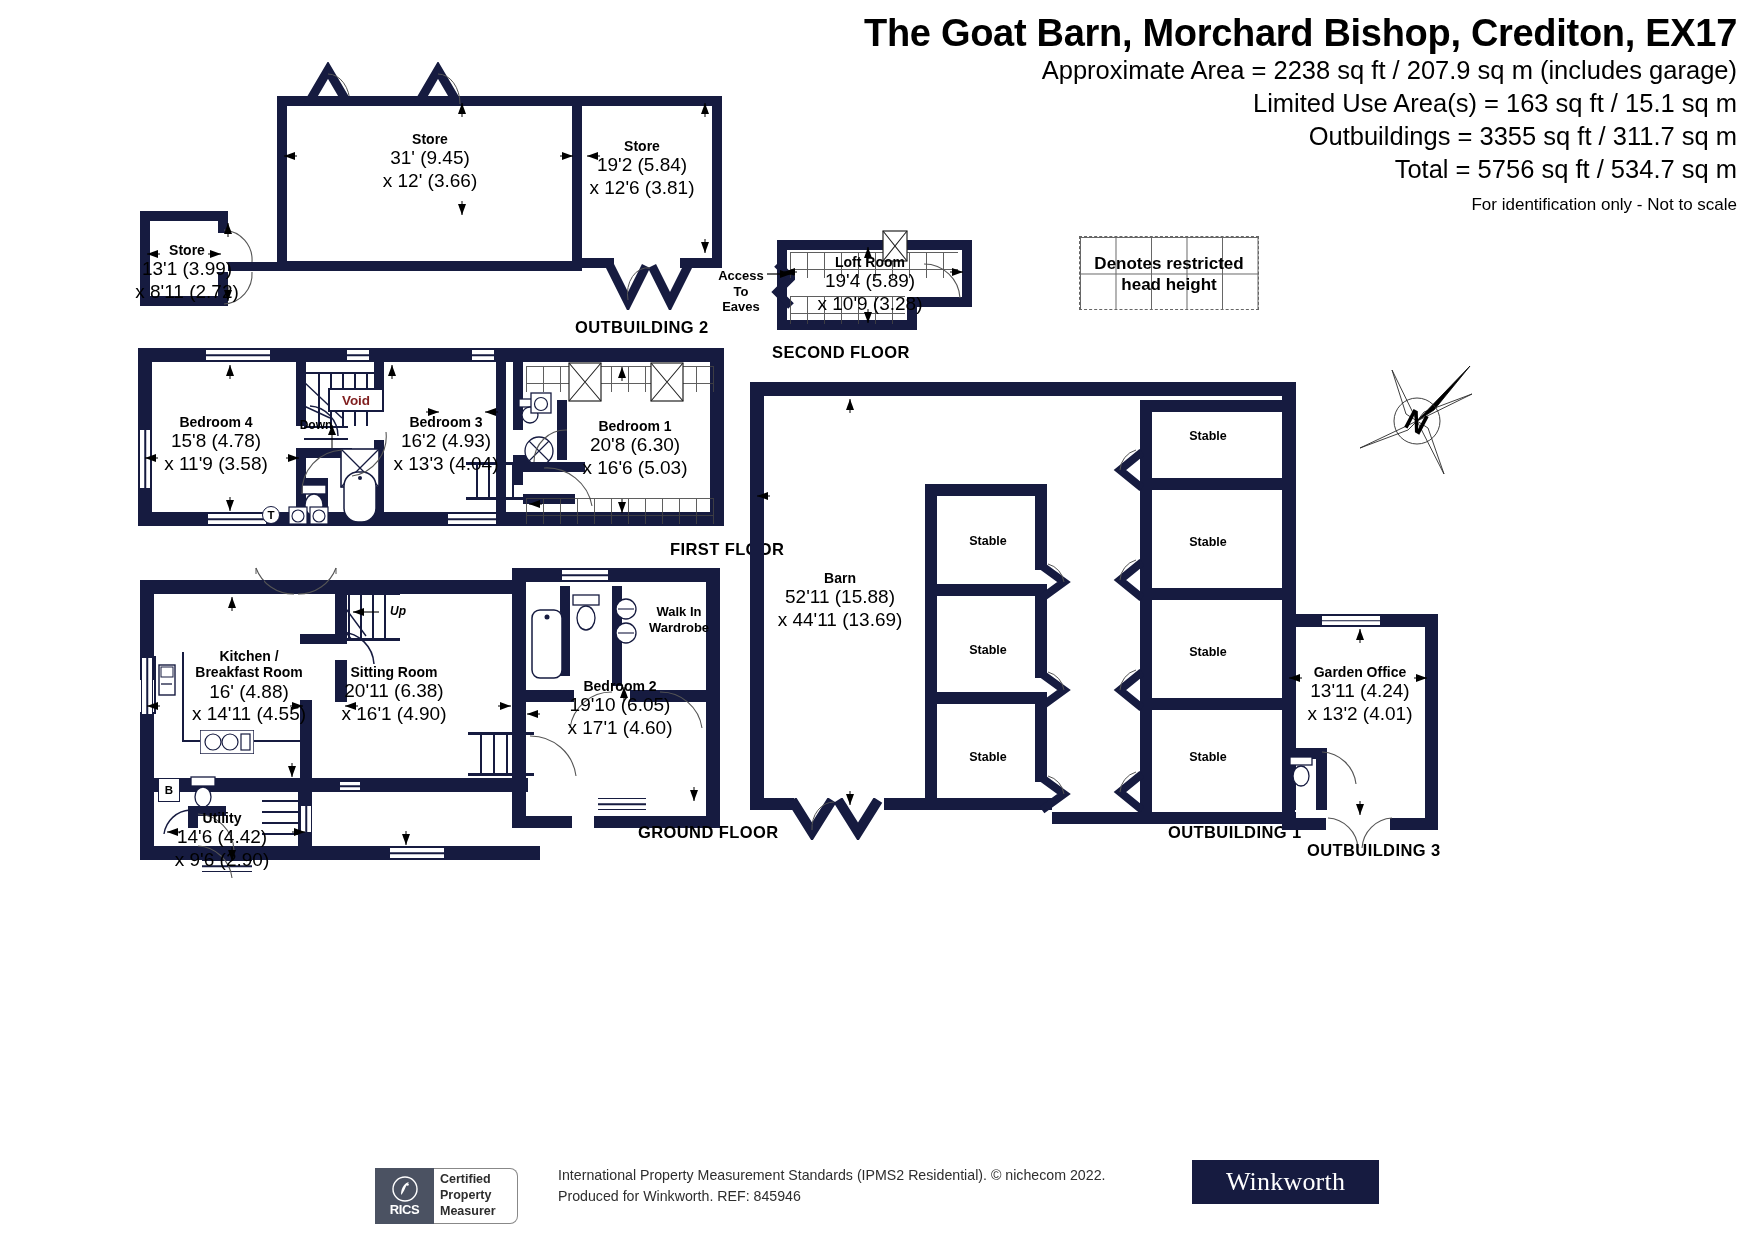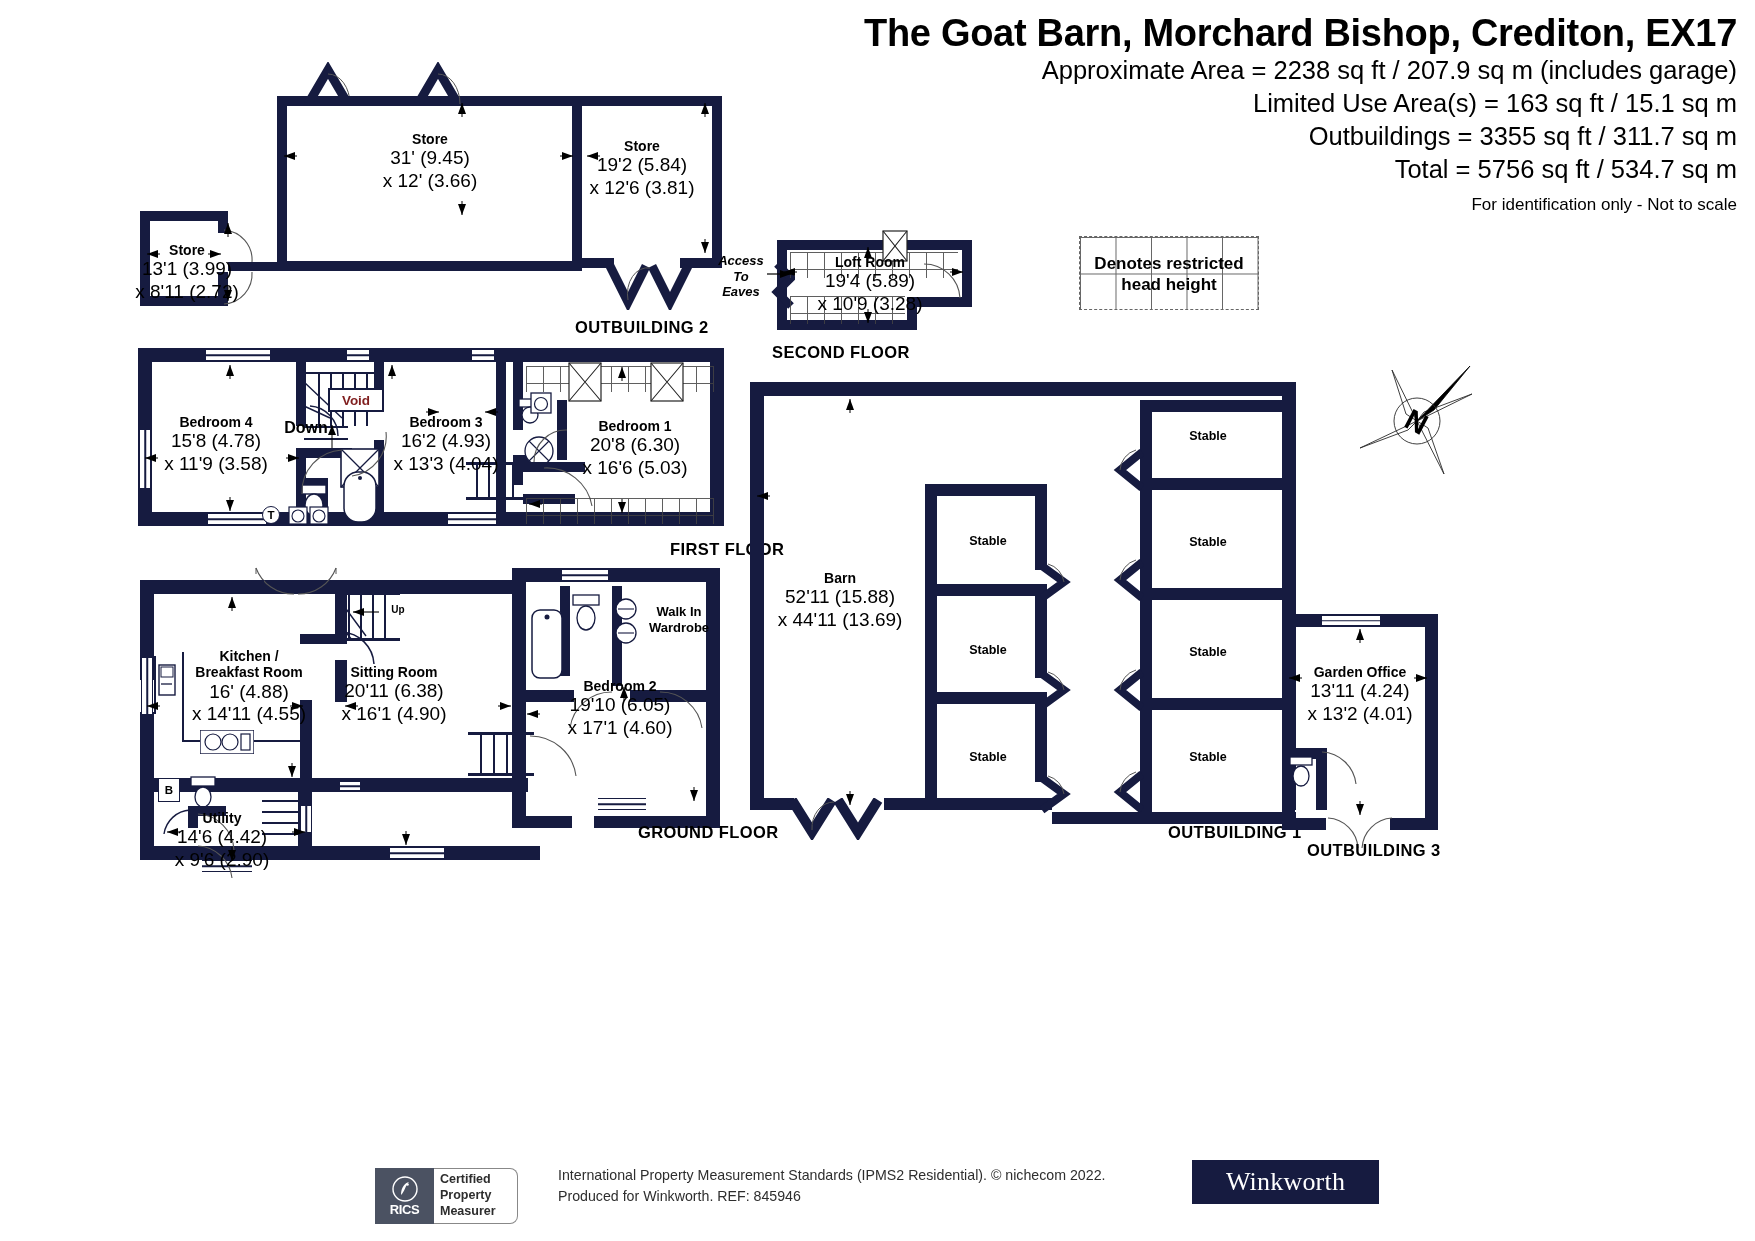--- a/index.html
+++ b/index.html
@@ -396,21 +396,21 @@
       </svg>
     <svg class="arrow" style="left:862px; top:246px;" width="12" height="16">
         <path d="M6 1 L2 12 L10 12 Z" fill="#000"></path>
         <path d="M6 1 L6 15" stroke="#000" stroke-width="1"></path>
       </svg>
     <svg class="arrow" style="left:862px; top:308px;" width="12" height="16">
         <path d="M6 15 L2 4 L10 4 Z" fill="#000"></path>
         <path d="M6 15 L6 1" stroke="#000" stroke-width="1"></path>
       </svg>
 
-    <div class="plainlabel" style="left:712px; top:253px; width:58px;font-style:italic;">
+    <div class="plainlabel" style="left:712px; top:268px; width:58px;">
       <span>Access</span><br>
       <span>To</span><br>
       <span>Eaves</span>
     </div>
     <svg class="arrow" style="left:766px; top:268px;" width="26" height="12">
         <path d="M25 6 L14 2 L14 10 Z" fill="#000"></path>
         <path d="M25 6 L1 6" stroke="#000" stroke-width="1.2"></path>
       </svg>
 
     <div class="rmlabel" style="left:800px; top:254px; width:140px;">
@@ -460,21 +460,21 @@
       <path d="M2 10 L40 46 M2 34 L28 46" stroke="#161b40" stroke-width="1.4" fill="none"></path>
     </svg>
     <div class="stair" style="left:304px; top:426px; width:44px; height:26px;">
       <div class="tread" style="left:0; top:0; width:44px; height:2px;"></div>
       <div class="tread" style="left:0; top:12px; width:44px; height:2px;"></div>
       <div class="tread" style="left:0; top:24px; width:44px; height:2px;"></div>
     </div>
     <div class="voidbox" style="left:328px; top:388px; width:56px; height:24px;">
       <span>Void</span>
     </div>
-    <div class="plainlabel" style="left:276px; top:418px; width:60px; font-size:16px;">Down</div>
+    <div class="plainlabel" style="left:286px; top:418px; width:60px; font-size:12px;">Down</div>
     <svg class="arrow" style="left:326px; top:424px;" width="12" height="26">
         <path d="M6 1 L2 11 L10 11 Z" fill="#000"></path>
         <path d="M6 1 L6 24" stroke="#000" stroke-width="1"></path>
       </svg>
 
     <svg class="fixture" style="left:300px; top:484px;" width="28" height="34">
       <rect x="2" y="1" width="24" height="9" fill="#fff" stroke="#161b40" stroke-width="1.4"></rect>
       <ellipse cx="14" cy="21" rx="9" ry="11" fill="#fff" stroke="#161b40" stroke-width="1.4"></ellipse>
     </svg>
     <svg class="fixture" style="left:340px; top:448px;" width="40" height="40">
@@ -686,21 +686,21 @@
       <div class="tread" style="left:0; top:0; width:62px; height:3px;"></div>
       <div class="tread" style="left:10px; top:0; width:2px; height:48px;"></div>
       <div class="tread" style="left:22px; top:0; width:2px; height:48px;"></div>
       <div class="tread" style="left:34px; top:0; width:2px; height:48px;"></div>
       <div class="tread" style="left:46px; top:0; width:2px; height:48px;"></div>
       <div class="tread" style="left:0; top:46px; width:62px; height:3px;"></div>
     </div>
     <svg class="fixture" style="left:336px; top:596px;" width="34" height="52">
       <path d="M2 2 L30 40 M2 26 L16 44" stroke="#161b40" stroke-width="1.4" fill="none"></path>
     </svg>
-    <div class="plainlabel" style="left:378px; top:604px; width:40px; font-size:10px;">Up</div>
+    <div class="plainlabel" style="left:378px; top:604px; width:40px; font-size:12px;font-style:italic;">Up</div>
     <svg class="arrow" style="left:352px; top:606px;" width="28" height="12">
         <path d="M1 6 L12 2 L12 10 Z" fill="#000"></path>
         <path d="M1 6 L27 6" stroke="#000" stroke-width="1.1"></path>
       </svg>
     <svg class="arc" style="left:340px; top:630px;" width="38" height="38">
       <path d="M2 2 A 34 34 0 0 1 34 34" fill="none" stroke="#161b40" stroke-width="1.5"></path>
     </svg>
 
     <svg class="arc" style="left:254px; top:566px;" width="84" height="30">
       <path d="M2 2 A 40 40 0 0 0 40 28" fill="none" stroke="#555" stroke-width="1.1"></path>

